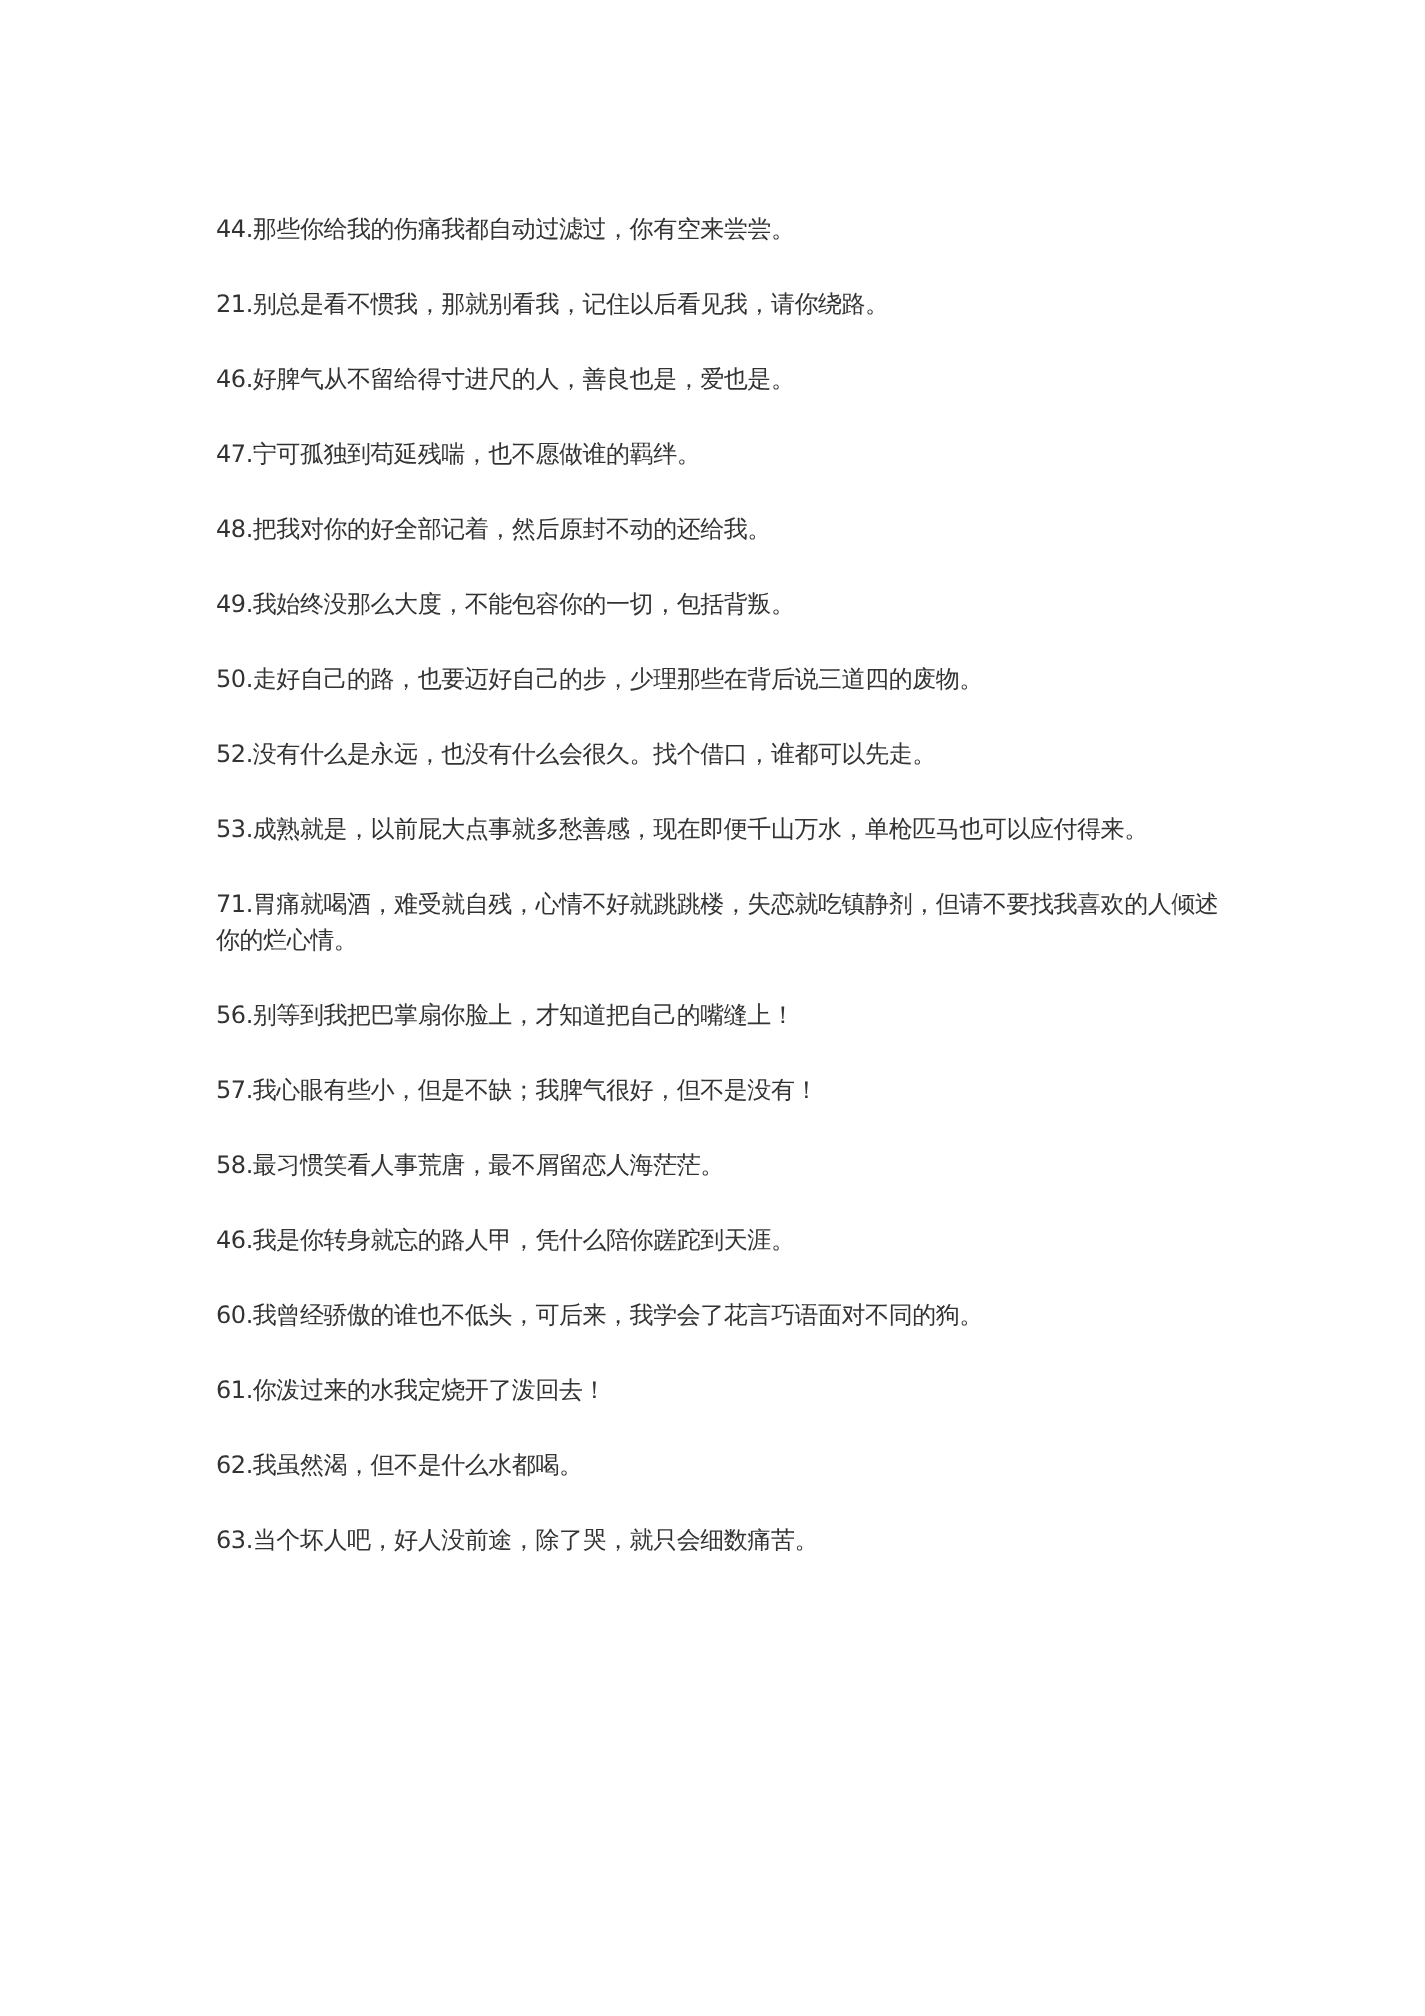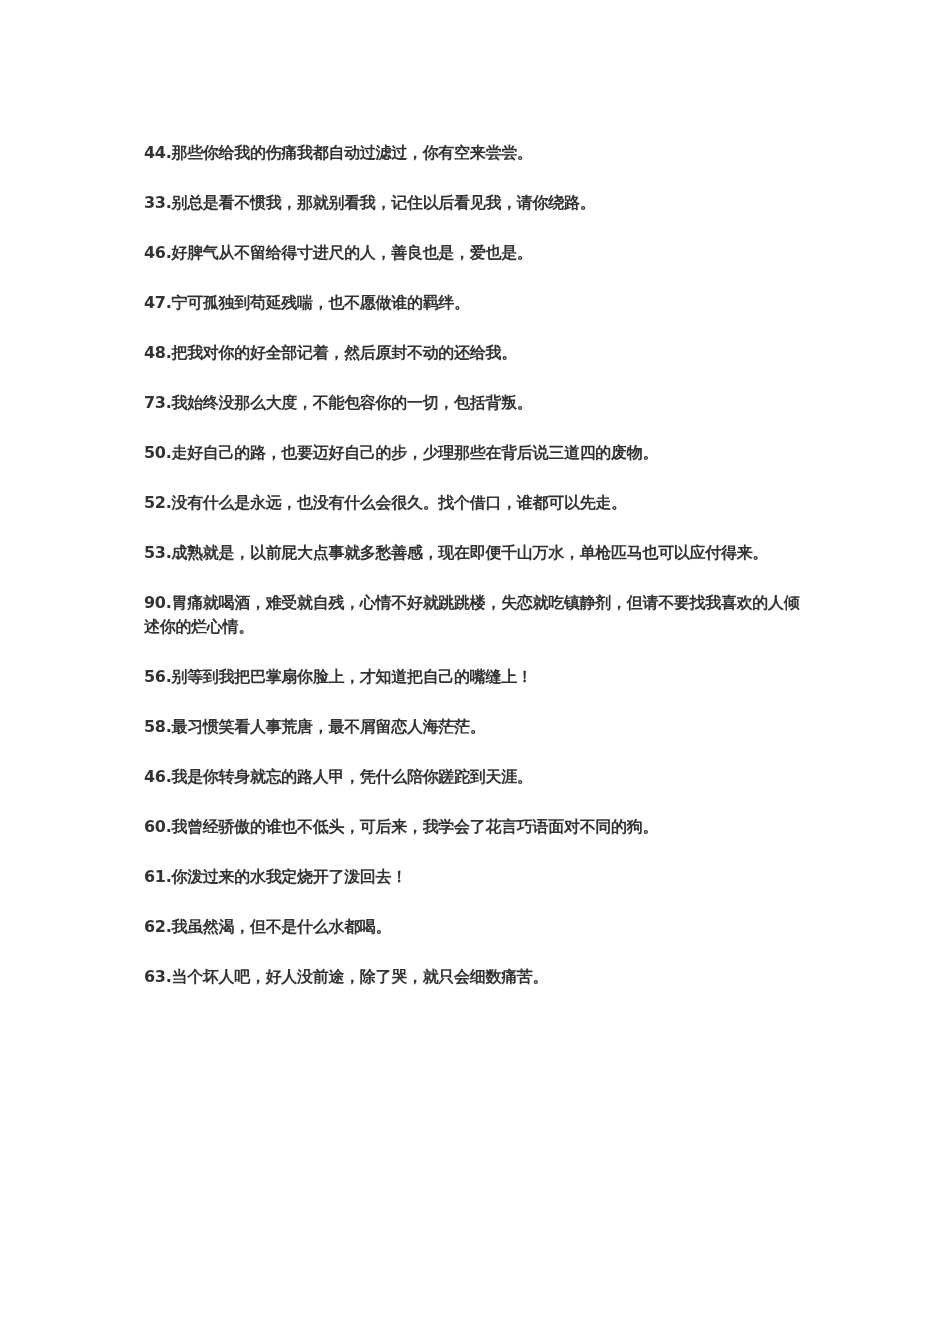--- a/index.html
+++ b/index.html
@@ -1,34 +1,35 @@
 <!DOCTYPE html>
 <html><head>
 <meta charset="utf-8">
 <style>
   html, body { margin: 0; padding: 0; background: #ffffff; }
   body { width: 950px; height: 1344px; position: relative; overflow: hidden;
          font-family: "DejaVu Sans", "Liberation Sans", sans-serif; color: #333333; }
-  .page { position: absolute; left: 144px; top: 141px; width: 670px; font-weight: bold; }
+  .page { position: absolute; left: 144px; top: 141px; width: 670px; }
   .item { font-size: 16px; line-height: 24px; margin: 0 0 26px 0; letter-spacing: -0.3px; }
 </style>
 </head>
 <body>
 
 <div class="page">
   <p class="item">44.那些你给我的伤痛我都自动过滤过，你有空来尝尝。</p>
-  <p class="item">33.别总是看不惯我，那就别看我，记住以后看见我，请你绕路。</p>
+  <p class="item">21.别总是看不惯我，那就别看我，记住以后看见我，请你绕路。</p>
   <p class="item">46.好脾气从不留给得寸进尺的人，善良也是，爱也是。</p>
   <p class="item">47.宁可孤独到苟延残喘，也不愿做谁的羁绊。</p>
   <p class="item">48.把我对你的好全部记着，然后原封不动的还给我。</p>
-  <p class="item">73.我始终没那么大度，不能包容你的一切，包括背叛。</p>
+  <p class="item">49.我始终没那么大度，不能包容你的一切，包括背叛。</p>
   <p class="item">50.走好自己的路，也要迈好自己的步，少理那些在背后说三道四的废物。</p>
   <p class="item">52.没有什么是永远，也没有什么会很久。找个借口，谁都可以先走。</p>
   <p class="item">53.成熟就是，以前屁大点事就多愁善感，现在即便千山万水，单枪匹马也可以应付得来。</p>
-  <p class="item">90.胃痛就喝酒，难受就自残，心情不好就跳跳楼，失恋就吃镇静剂，但请不要找我喜欢的人倾述你的烂心情。</p>
+  <p class="item">71.胃痛就喝酒，难受就自残，心情不好就跳跳楼，失恋就吃镇静剂，但请不要找我喜欢的人倾述你的烂心情。</p>
   <p class="item">56.别等到我把巴掌扇你脸上，才知道把自己的嘴缝上！</p>
+  <p class="item">57.我心眼有些小，但是不缺；我脾气很好，但不是没有！</p>
   <p class="item">58.最习惯笑看人事荒唐，最不屑留恋人海茫茫。</p>
   <p class="item">46.我是你转身就忘的路人甲，凭什么陪你蹉跎到天涯。</p>
   <p class="item">60.我曾经骄傲的谁也不低头，可后来，我学会了花言巧语面对不同的狗。</p>
   <p class="item">61.你泼过来的水我定烧开了泼回去！</p>
   <p class="item">62.我虽然渴，但不是什么水都喝。</p>
   <p class="item">63.当个坏人吧，好人没前途，除了哭，就只会细数痛苦。</p>
 </div>
 
 </body></html>

